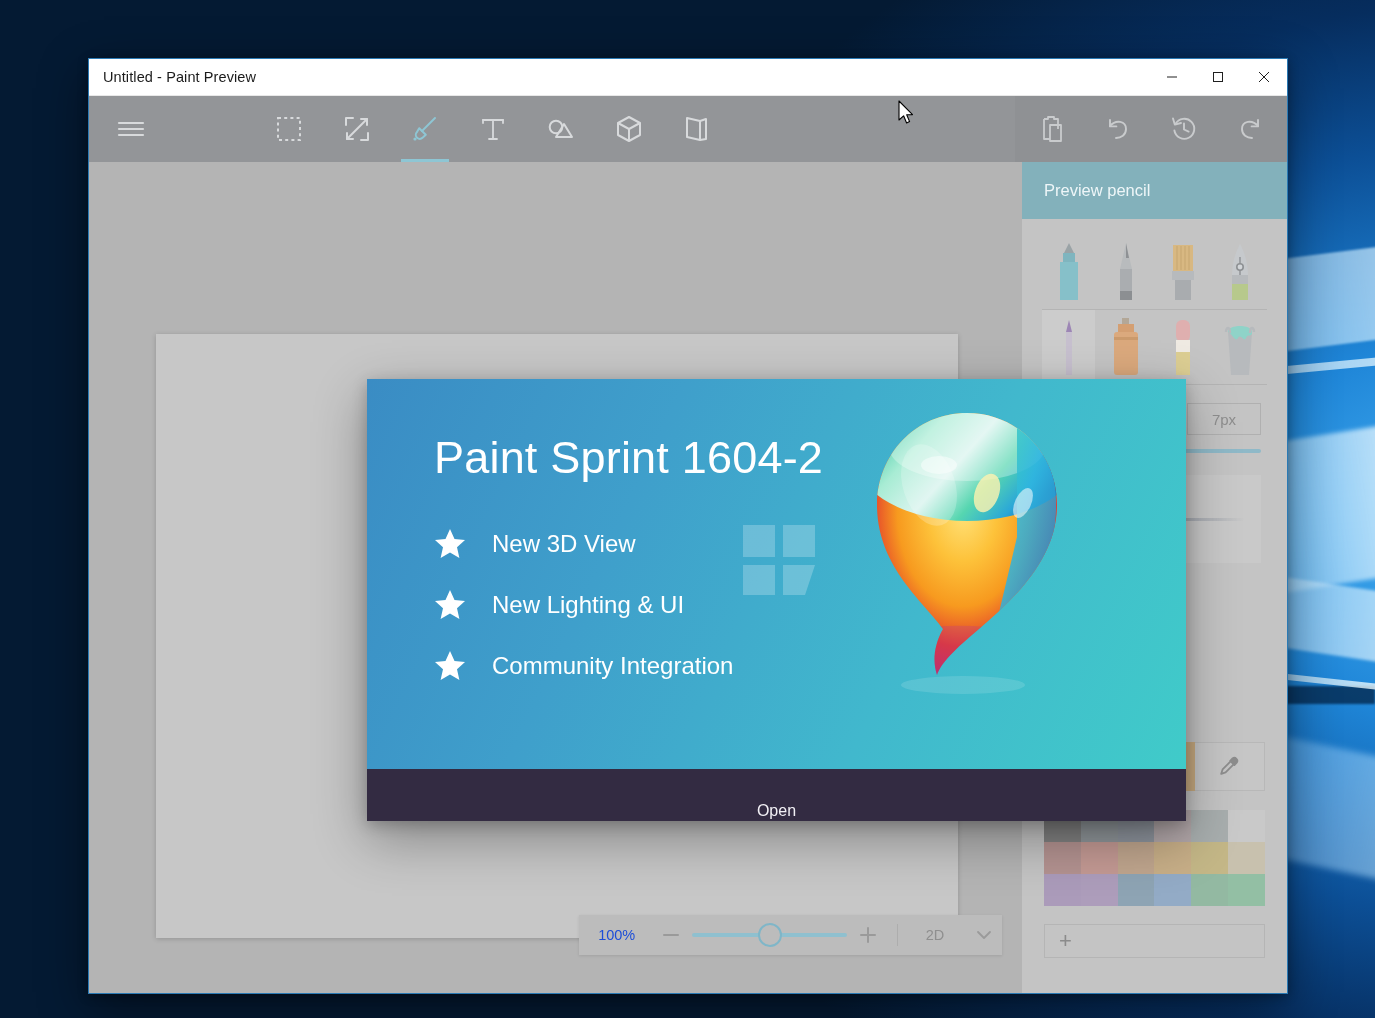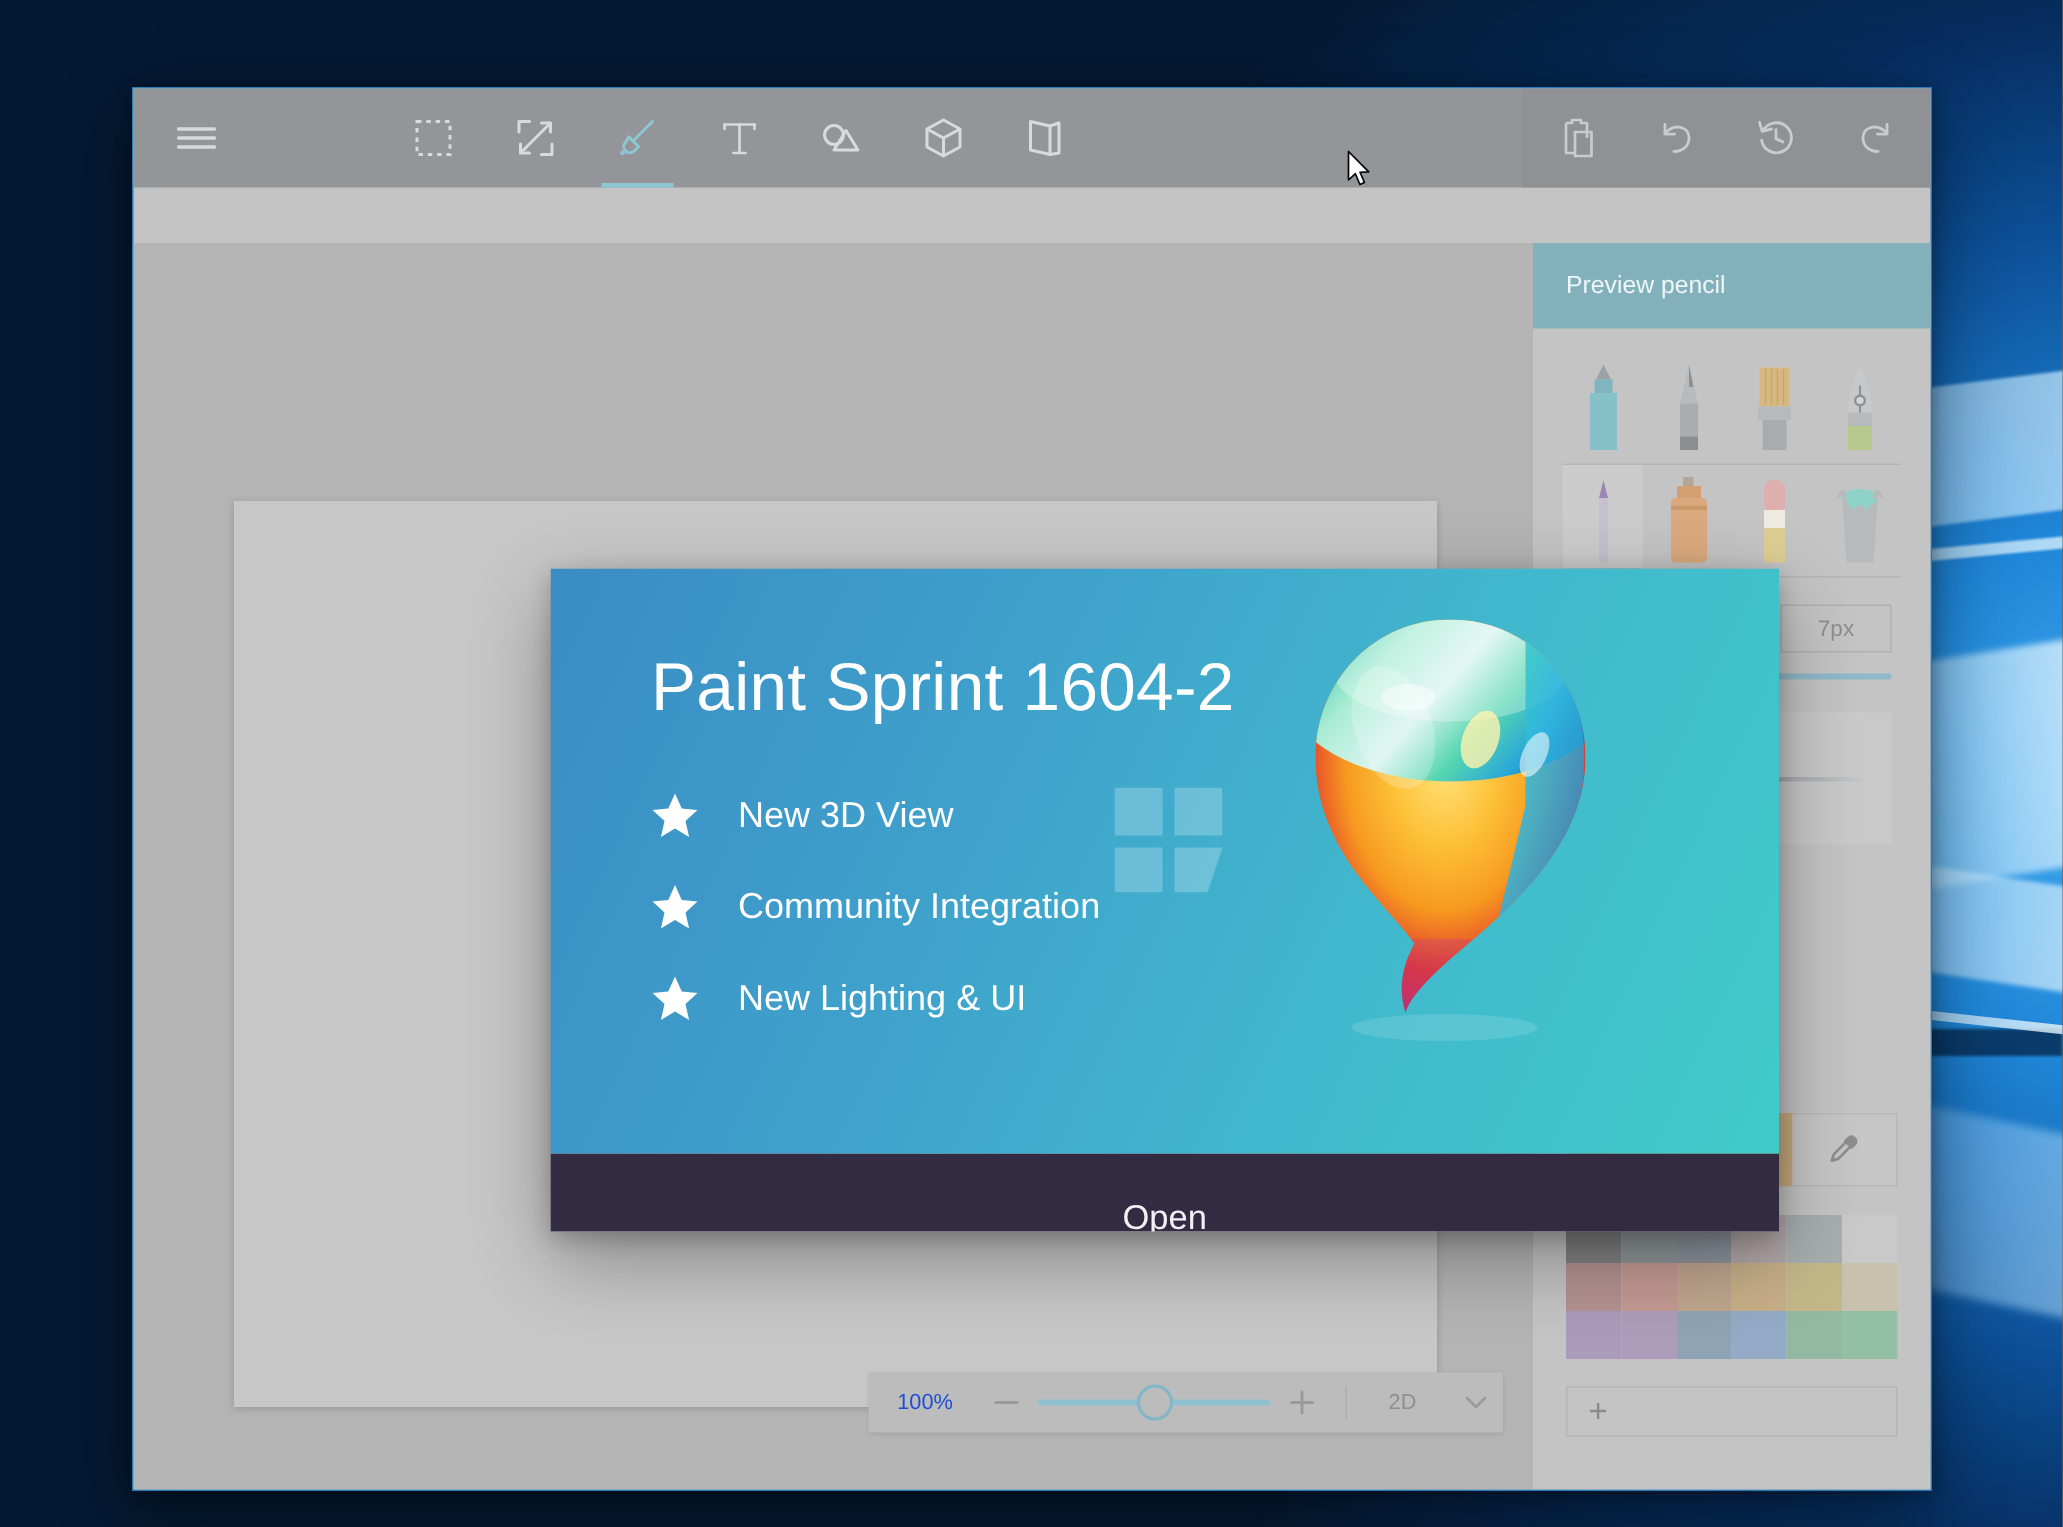--- a/index.html
+++ b/index.html
@@ -208,21 +208,21 @@
   .dlg-item .txt{
     font-size:24px; font-weight:300; color:#ffffff; margin-left:12px; white-space:nowrap;
   }
   #winlogo{
     position:absolute; left:376px; top:146px; width:72px; height:70px; opacity:.42;
   }
   #paintblob{ position:absolute; left:500px; top:28px; width:200px; height:290px; }
   #dlg-actions{ display:flex; height:84px; background:#332b42; }
   .dlg-btn{
     flex:1; display:flex; align-items:center; justify-content:center;
-    color:#f2f0f5; font-size:23px; font-weight:300;
+    color:#f2f0f5; font-size:16px; font-weight:300;
   }
   .dlg-btn + .dlg-btn{ border-left:1px solid #4b4259; }
 
   
   #cursor{ position:absolute; left:898px; top:100px; z-index:80; }
 </style>
 </head>
 <body>
 
 <div id="desktop">
@@ -231,20 +231,41 @@
   <div class="ray ray-b"></div>
   <div class="ray ray-c"></div>
   <div class="wp-dark-band"></div>
   <div class="ray ray-d"></div>
   <div class="ray ray-e"></div>
   <div class="ray ray-f"></div>
 </div>
 
 <div id="window">
 
+  <div id="titlebar">
+    <div class="title">Untitled - Paint Preview</div>
+    <div class="wbtns">
+      <div class="wbtn">
+        <svg width="12" height="12" viewBox="0 0 12 12">
+            <line x1="1" y1="6" x2="11" y2="6" stroke="currentColor" stroke-width="1"></line>
+          </svg>
+      </div>
+      <div class="wbtn">
+        <svg width="12" height="12" viewBox="0 0 12 12">
+            <rect x="1.5" y="1.5" width="9" height="9" fill="none" stroke="currentColor" stroke-width="1"></rect>
+          </svg>
+      </div>
+      <div class="wbtn">
+        <svg width="12" height="12" viewBox="0 0 12 12">
+            <line x1="1" y1="1" x2="11" y2="11" stroke="currentColor" stroke-width="1"></line>
+            <line x1="11" y1="1" x2="1" y2="11" stroke="currentColor" stroke-width="1"></line>
+          </svg>
+      </div>
+    </div>
+  </div>
 
   <div id="toolbar">
     <div class="tb-left">
       <div class="tbtn first">
         <svg width="28" height="20" viewBox="0 0 28 20">
           <g stroke="currentColor" stroke-width="2.2" stroke-linecap="round">
             <line x1="2" y1="4" x2="26" y2="4"></line>
               <line x1="2" y1="10" x2="26" y2="10"></line>
               <line x1="2" y1="16" x2="26" y2="16"></line>
           </g>
@@ -591,29 +612,29 @@
               </svg>
           </span>
           <span class="txt">New 3D View</span>
         </div>
         <div class="dlg-item">
           <span class="star">
             <svg width="32" height="31" viewBox="0 0 32 31">
                 <polygon points="16,1 20.5,11 31,12 23,19.3 25.4,30 16,24.4 6.6,30 9,19.3 1,12 11.5,11" fill="currentColor"></polygon>
               </svg>
           </span>
-          <span class="txt">Community Integration</span>
+          <span class="txt">New Lighting &amp; UI</span>
         </div>
         <div class="dlg-item">
           <span class="star">
             <svg width="32" height="31" viewBox="0 0 32 31">
                 <polygon points="16,1 20.5,11 31,12 23,19.3 25.4,30 16,24.4 6.6,30 9,19.3 1,12 11.5,11" fill="currentColor"></polygon>
               </svg>
           </span>
-          <span class="txt">New Lighting &amp; UI</span>
+          <span class="txt">Community Integration</span>
         </div>
       </div>
     </div>
 
     <div id="dlg-actions" style="background: rgb(51, 43, 66);">
       <div class="dlg-btn">Open</div>
     </div>
   </div>
 </div>
 

